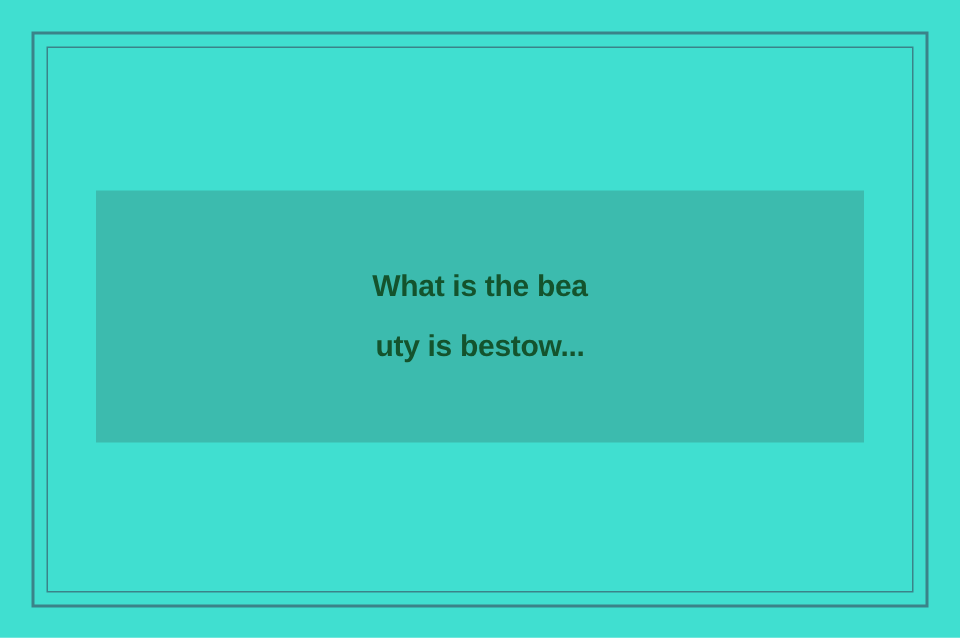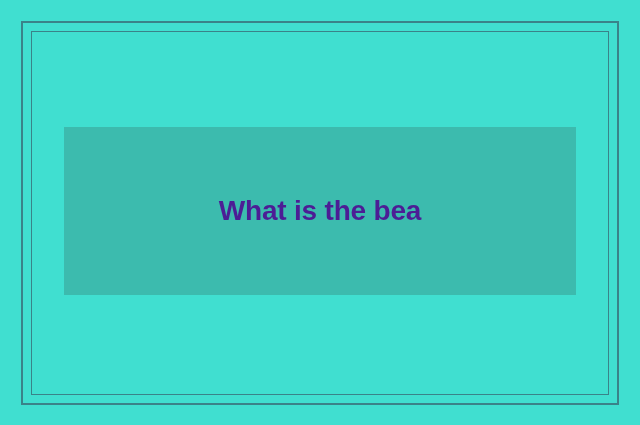--- a/index.html
+++ b/index.html
@@ -55,35 +55,36 @@
     height: 168px;
     background: #3CBBAE;
     box-sizing: border-box;
     display: flex;
     flex-direction: column;
     align-items: center;
     justify-content: center;
   }
 
   .quote-line {
-    color: #4c1d95;
+    color: #14532d;
     font-family: "Liberation Sans", sans-serif;
-    font-size: 28px;
+    font-size: 20px;
     font-weight: bold;
     line-height: 40px;
     letter-spacing: -0.2px;
     text-align: right;
     white-space: pre;
   }
 </style>
 </head>
 <body>
 
 <div id="card-canvas">
 
   <div id="outer-frame"></div>
   <div id="inner-frame"></div>
 
   <div id="quote-banner">
     <div class="quote-line">What is the bea</div>
+    <div class="quote-line">uty is bestow...</div>
   </div>
 
 </div>
 
 </body></html>

